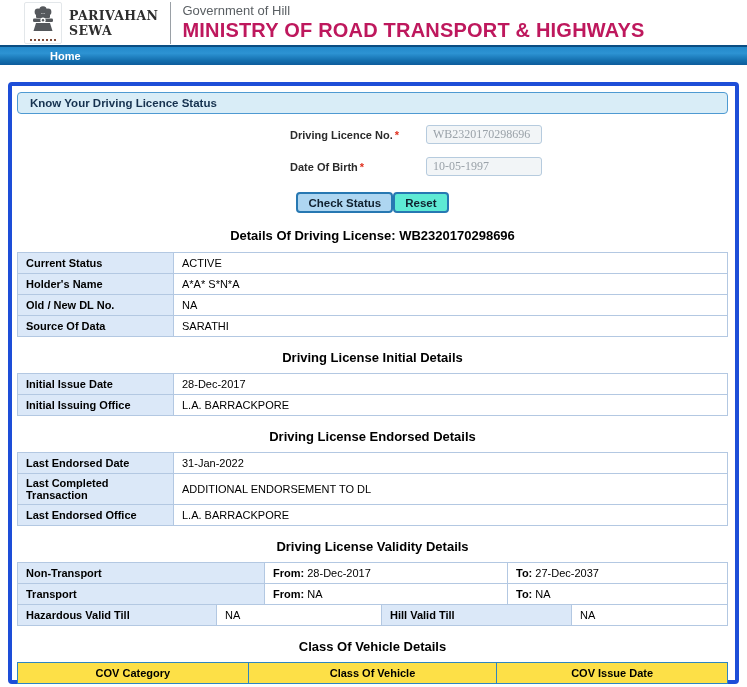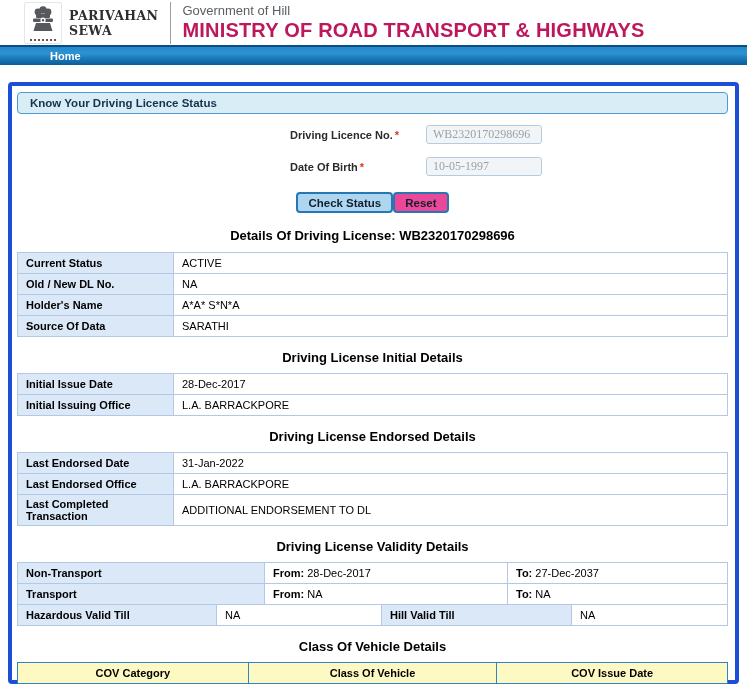--- a/index.html
+++ b/index.html
@@ -47,21 +47,21 @@
     border-radius: 3px; color: #9aa2a9; font-size: 12px; padding: 0 6px;
     font-family: Liberation Serif, serif;
   }
   .btn-row { display: flex; justify-content: center; margin: 16px 0 0 0; }
   .btn {
     font-family: "Liberation Sans", sans-serif; font-weight: bold; font-size: 11.5px;
     border: 2px solid #2778b2; border-radius: 4px; padding: 2px 10px; height: 21px;
     color: #10202f; cursor: pointer;
   }
   .btn-primary { background: #aed6f1; }
-  .btn-secondary { background: #ec4899; }
+  .btn-secondary { background: #5eead4; }
 
   
   .section-heading {
     text-align: center; font-weight: bold; 
     font-size: 13px; color: #000;
   }
   .h-details { margin: 15px 0 9px 0; }
   .h-mid { margin: 13px 0 8px 0; }
 
   
@@ -69,21 +69,21 @@
   .dtable { border: 1.5px solid #2e86c1; }
   .dtable td { border: 1px solid #b3c8e2; padding: 3px 8px; height: 21px; font-size: 11px; }
   .label-cell { background: #dbe8f8; font-weight: bold; width: 156px; }
   .value-cell { background: #ffffff; }
   .bold-inline { font-weight: bold; }
 
   .joined { margin-top: -1px; }
 
   .cov-table { border: 1.5px solid #2e86c1; }
   .cov-table th, .cov-table td { border: 1px solid #2e86c1; padding: 3px 8px; height: 21px; font-size: 11px; }
-  .cov-table th { background: #fef9c3; font-weight: bold; text-align: center; }
+  .cov-table th { background: #fde047; font-weight: bold; text-align: center; }
   .cov-table td { text-align: left; background: #fff; }
 
   
   .motto-line { width: 26px; height: 3px; margin-top: 1px; border-bottom: 2px dotted #7d4b3a; }
 </style>
 </head>
 <body>
 
 <div class="top-header">
   <div class="emblem-box">
@@ -137,28 +137,28 @@
 
   <div class="section-heading h-details">Details Of Driving License: WB2320170298696</div>
 
   <table class="dtable">
     <tbody>
         <tr>
       <td class="label-cell">Current Status</td>
       <td class="value-cell">ACTIVE</td>
     </tr>
     <tr>
+      <td class="label-cell">Holder's Name</td>
+      <td class="value-cell">A*A* S*N*A</td>
+    </tr>
+    <tr>
       <td class="label-cell">Old / New DL No.</td>
       <td class="value-cell">NA</td>
     </tr>
     <tr>
-      <td class="label-cell">Holder's Name</td>
-      <td class="value-cell">A*A* S*N*A</td>
-    </tr>
-    <tr>
       <td class="label-cell">Source Of Data</td>
       <td class="value-cell">SARATHI</td>
     </tr>
   </tbody>
     </table>
 
   <div class="section-heading h-mid">Driving License Initial Details</div>
   <table class="dtable">
     <tbody>
         <tr>
@@ -173,26 +173,26 @@
     </table>
 
   <div class="section-heading h-mid">Driving License Endorsed Details</div>
   <table class="dtable">
     <tbody>
         <tr>
       <td class="label-cell">Last Endorsed Date</td>
       <td class="value-cell">31-Jan-2022</td>
     </tr>
     <tr>
+      <td class="label-cell">Last Completed Transaction</td>
+      <td class="value-cell">ADDITIONAL ENDORSEMENT TO DL</td>
+    </tr>
+    <tr>
       <td class="label-cell">Last Endorsed Office</td>
       <td class="value-cell">L.A. BARRACKPORE</td>
-    </tr>
-    <tr>
-      <td class="label-cell">Last Completed Transaction</td>
-      <td class="value-cell">ADDITIONAL ENDORSEMENT TO DL</td>
     </tr>
   </tbody>
     </table>
 
   <div class="section-heading h-mid">Driving License Validity Details</div>
   <table class="dtable">
     <tbody>
         <tr>
       <td class="label-cell" style="width:247px">Non-Transport</td>
       <td class="value-cell" style="width:243px"><span class="bold-inline">From:</span> <span>28-Dec-2017</span></td>

